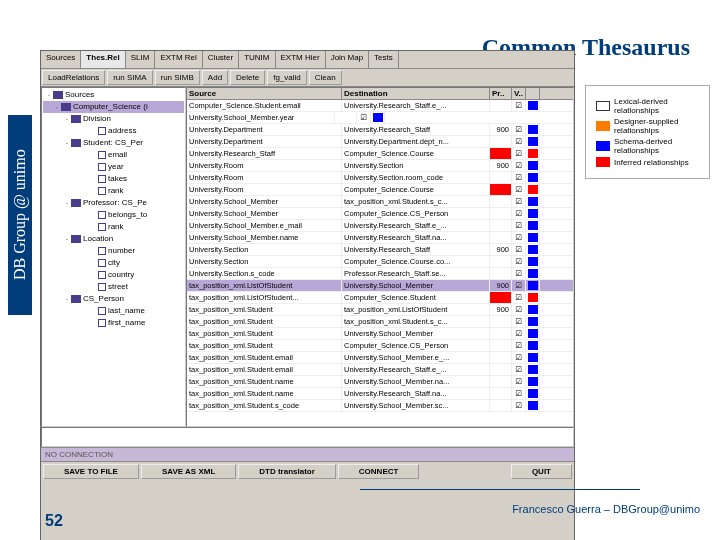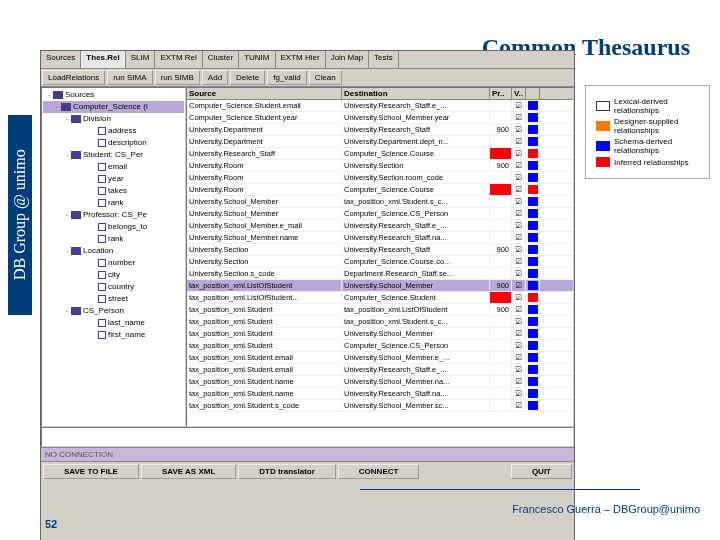--- a/index.html
+++ b/index.html
@@ -53,21 +53,21 @@
   .bottom-toolbar { display: flex; justify-content: space-between; background: #d4d0c8; padding: 2px; border-top: 1px solid #888; }
   .bottom-left { display: flex; gap: 2px; }
   .bbtn { padding: 2px 20px; border: 1px outset #eee; cursor: pointer; font-size: 8px; background: #d4d0c8; font-weight: bold; }
   
   .legend { position: absolute; right: 10px; top: 85px; width: 125px; background: #fff; border: 1px solid #aaa; padding: 10px; font-size: 8px; }
   .legend-row { display: flex; align-items: center; padding: 1px 0; }
   .legend-sw { width: 14px; height: 10px; margin-right: 4px; flex-shrink: 0; }
   
   .footer-line { position: absolute; right: 80px; bottom: 50px; width: 280px; border-top: 1px solid #003d7a; }
   .footer-text { position: absolute; right: 20px; bottom: 25px; font-size: 11px; color: #003d7a; }
-  .slide-num { position: absolute; left: 45px; bottom: 10px; font-size: 11px; font-weight: bold; color: #003d7a; text-align: right; }
+  .slide-num { position: absolute; left: 45px; bottom: 10px; font-size: 16px; font-weight: bold; color: #003d7a; text-align: right; }
 </style>
 </head>
 <body>
 
 <div class="title">Common Thesaurus</div>
 <div class="sidebar-label">DB Group @ unimo</div>
 
 <div class="app">
   <div class="tabs" id="tabs">
       <div class="tab">Sources</div>
@@ -104,25 +104,20 @@
         <div class="tree-item ind2">
           <span class="handle">-</span>
           <span class="icon-folder"></span>
           <span>Division</span>
         </div>
         <div class="tree-item ind3">
           <span class="handle"></span>
           <span class="icon-node"></span>
           <span>address</span>
         </div>
-        <div class="tree-item ind3">
-          <span class="handle"></span>
-          <span class="icon-node"></span>
-          <span>description</span>
-        </div>
         <div class="tree-item ind2">
           <span class="handle">-</span>
           <span class="icon-folder"></span>
           <span>Student: CS_Per</span>
         </div>
         <div class="tree-item ind3">
           <span class="handle"></span>
           <span class="icon-node"></span>
           <span>email</span>
         </div>
@@ -209,21 +204,20 @@
           <div class="grid-row">
             <div class="gc gc-src">Computer_Science.Student.email</div>
             <div class="gc gc-dest">University.Research_Staff.e_...</div>
             <div class="gc gc-pr"></div>
             <div class="gc gc-v">☑</div>
             <div class="gc gc-c">
               <div class="swatch" style="background: rgb(0, 0, 255);"></div>
             </div>
           </div>
           <div class="grid-row">
-            <div class="gc gc-src">Computer_Science.Student.year</div>
             <div class="gc gc-dest">University.School_Member.year</div>
             <div class="gc gc-pr"></div>
             <div class="gc gc-v">☑</div>
             <div class="gc gc-c">
               <div class="swatch" style="background: rgb(0, 0, 255);"></div>
             </div>
           </div>
           <div class="grid-row">
             <div class="gc gc-src">University.Department</div>
             <div class="gc gc-dest">University.Research_Staff</div>
@@ -327,21 +321,21 @@
             <div class="gc gc-src">University.Section</div>
             <div class="gc gc-dest">Computer_Science.Course.co...</div>
             <div class="gc gc-pr"></div>
             <div class="gc gc-v">☑</div>
             <div class="gc gc-c">
               <div class="swatch" style="background: rgb(0, 0, 255);"></div>
             </div>
           </div>
           <div class="grid-row">
             <div class="gc gc-src">University.Section.s_code</div>
-            <div class="gc gc-dest">Department.Research_Staff.se...</div>
+            <div class="gc gc-dest">Professor.Research_Staff.se...</div>
             <div class="gc gc-pr"></div>
             <div class="gc gc-v">☑</div>
             <div class="gc gc-c">
               <div class="swatch" style="background: rgb(0, 0, 255);"></div>
             </div>
           </div>
           <div class="grid-row sel">
             <div class="gc gc-src">tax_position_xml.ListOfStudent</div>
             <div class="gc gc-dest">University.School_Member</div>
             <div class="gc gc-pr">900</div>

